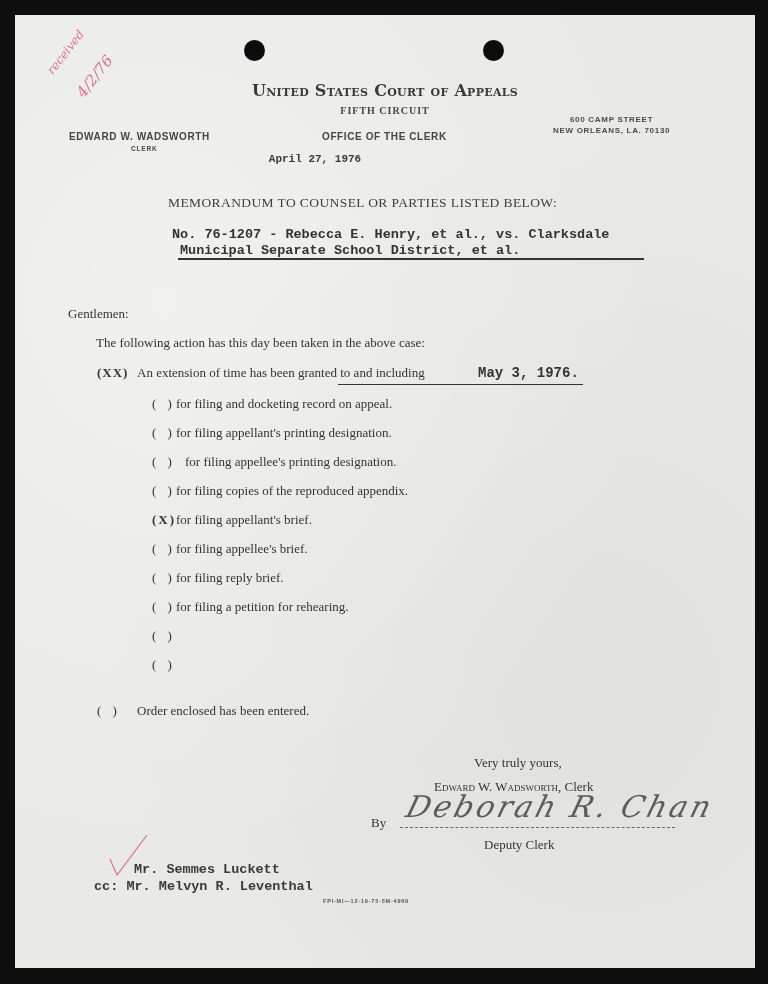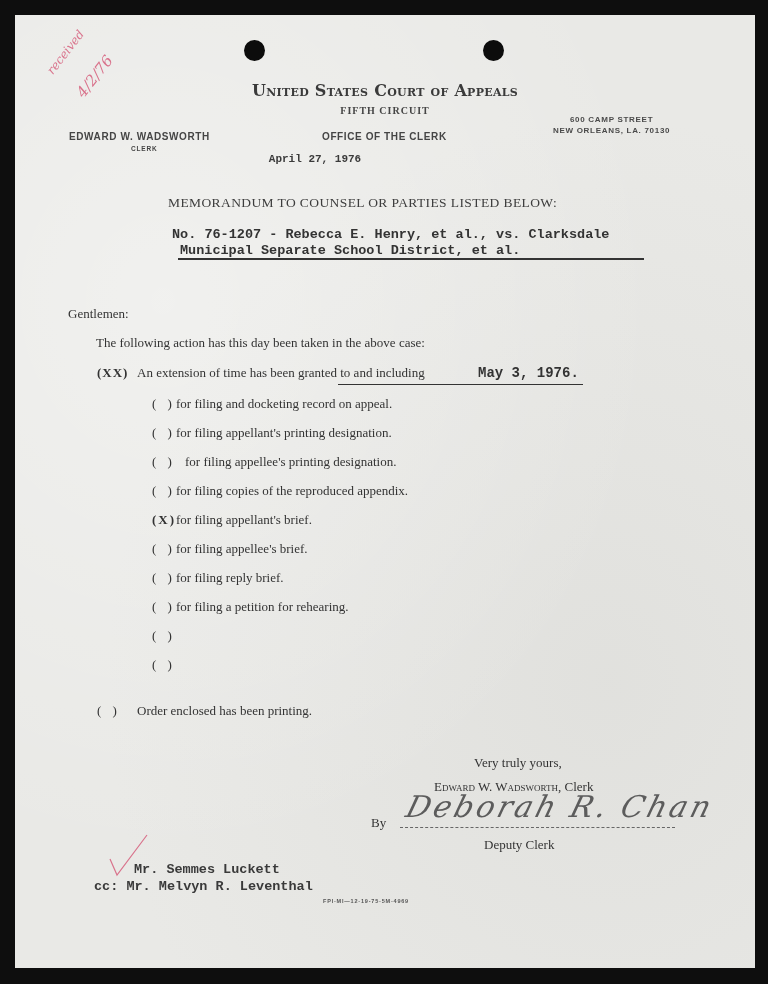--- a/index.html
+++ b/index.html
@@ -175,21 +175,21 @@
   <div class="abs paren" style="left:137px; top:584px;">( )</div>
   <div class="abs body-text" style="left:161px; top:584px;">for filing a petition for rehearing.</div>
 
   <div class="abs paren" style="left:137px; top:613px;">( )</div>
   <div class="abs body-text" style="left:161px; top:613px;"></div>
 
   <div class="abs paren" style="left:137px; top:642px;">( )</div>
   <div class="abs body-text" style="left:161px; top:642px;"></div>
 
   <div class="abs paren" style="left:82px; top:688px;">( )</div>
-  <div class="abs body-text" style="left:122px; top:688px;">Order enclosed has been printing.</div>
+  <div class="abs body-text" style="left:122px; top:688px;">Order enclosed has been entered.</div>
 
   <div class="abs body-text" style="left:459px; top:740px;">Very truly yours,</div>
   <div class="abs body-text" style="left:419px; top:764px;">
     <span class="sc">Edward W. Wadsworth</span><span>, Clerk</span>
   </div>
   <div class="abs body-text" style="left:356px; top:800px;">By</div>
   <div class="abs signature" style="left:392px; top:774px;">Deborah R. Chan</div>
   <div class="sig-line"></div>
   <div class="abs body-text" style="left:469px; top:822px;">Deputy Clerk</div>
 

